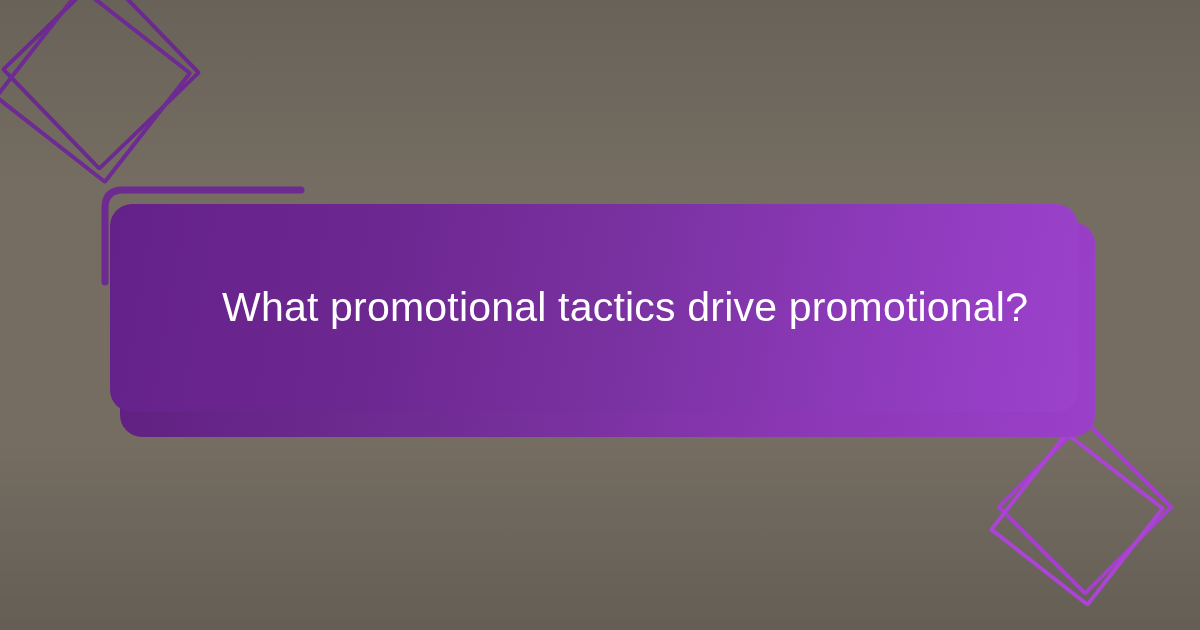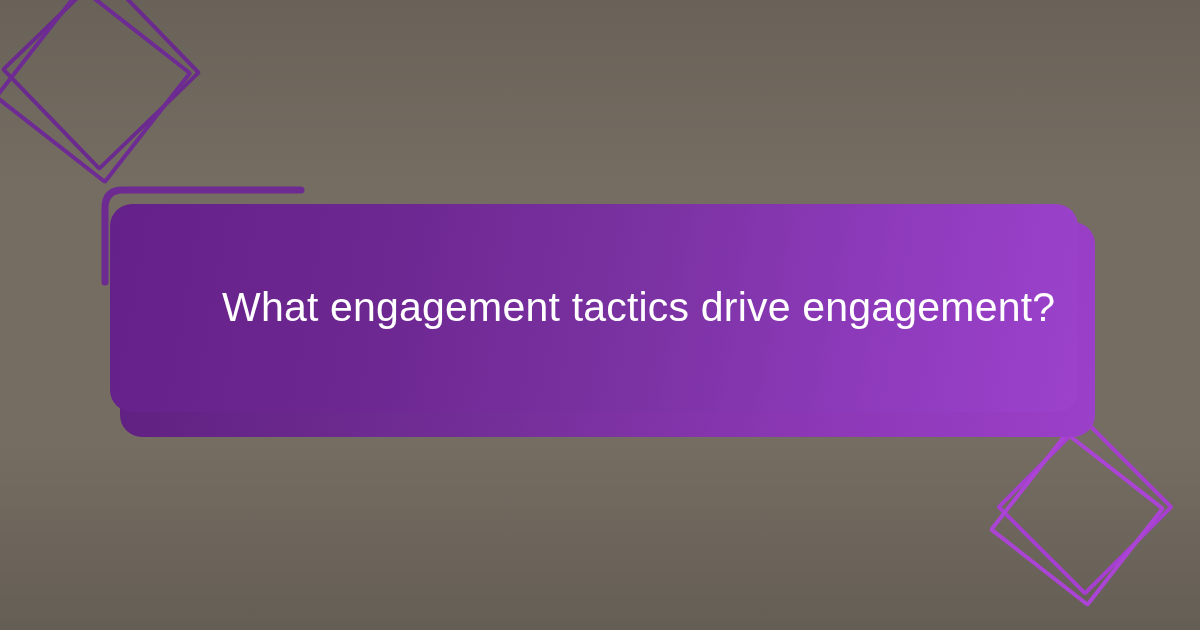--- a/index.html
+++ b/index.html
@@ -132,16 +132,16 @@
 
   <div class="bracket">
     <svg width="210" height="104" viewBox="0 0 210 104" aria-hidden="true">
       <path d="M 8 100 L 8 26 Q 8 8 26 8 L 204 8" fill="none" stroke="#6d2a90" stroke-width="7" stroke-linecap="round" stroke-linejoin="round"></path>
     </svg>
   </div>
 
   <div class="card-offset"></div>
 
   <div class="card-main">
-    <div class="card-title">What engagement tactics drive engagement?</div>
+    <div class="card-title">What promotional tactics drive promotional?</div>
   </div>
 
 </div>
 
 </body></html>

